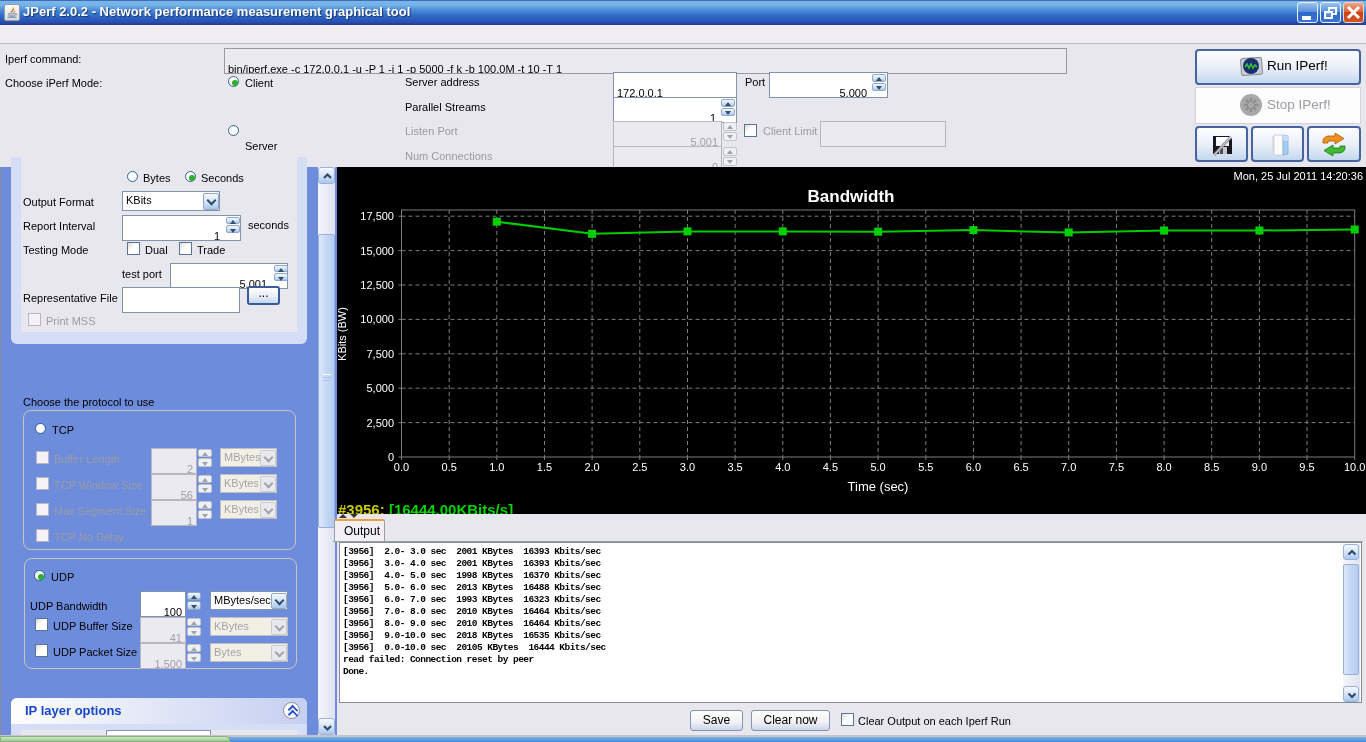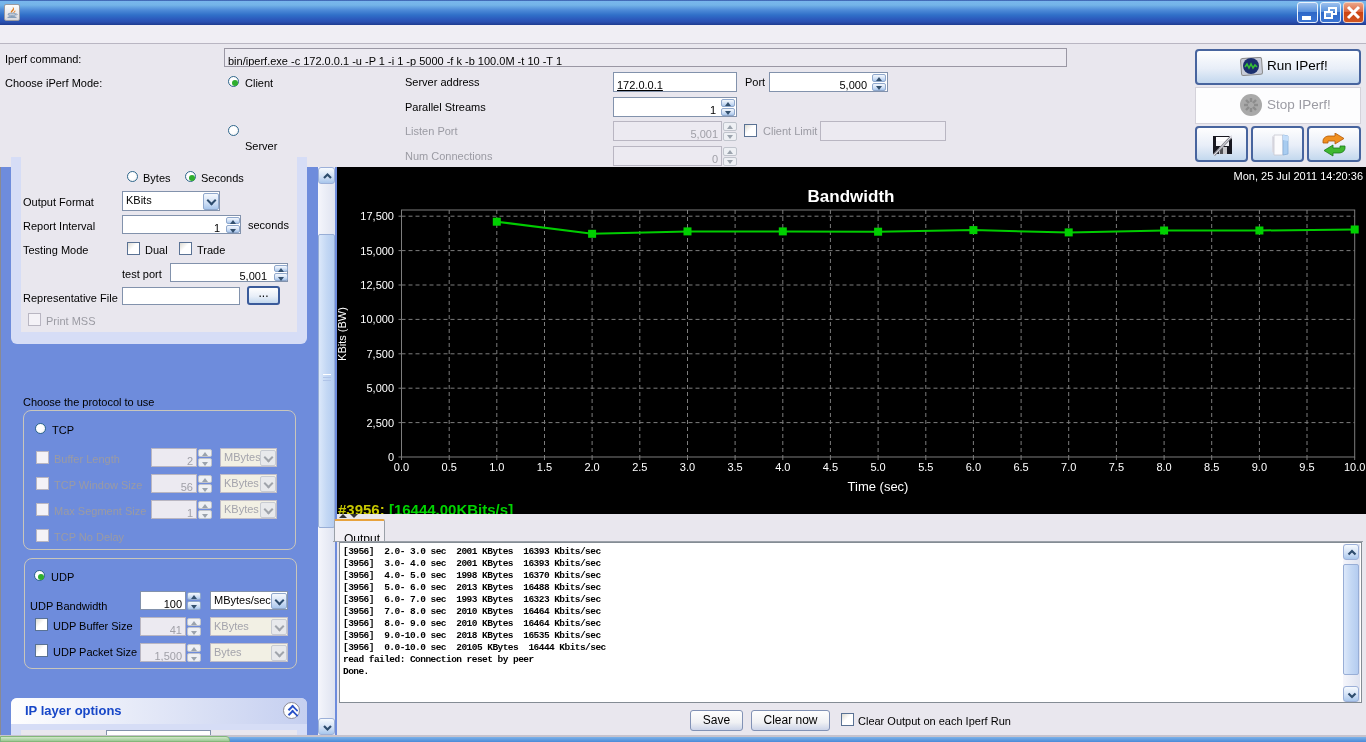--- a/index.html
+++ b/index.html
@@ -1,21 +1,21 @@
 <!DOCTYPE html>
 <html><head>
 <meta charset="utf-8">
 <style>
 * { margin:0; padding:0; box-sizing:border-box; }
 html,body { width:1366px; height:742px; overflow:hidden; }
 body { position:relative; font-family:"Liberation Sans",sans-serif; background:#e9e7ee; }
 .abs { position:absolute; }
 .lbl { position:absolute; font-size:11px; color:#000; white-space:nowrap; line-height:14px; }
 .glbl { color:#9b9ba3; }
-.fld { position:absolute; background:#fff; border:1px solid #8292ac; font-size:11px; color:#000; line-height:17px; padding:4px 3px; white-space:nowrap; overflow:hidden; }
+.fld { position:absolute; background:#fff; border:1px solid #8292ac; font-size:11px; color:#000; line-height:17px; padding:12px 3px; white-space:nowrap; overflow:hidden; }
 .dfld { background:#eceaf1; border:1px solid #b9b6c2; color:#a0a0a8; }
 .rt { text-align:right; }
 
 .radio { position:absolute; width:11px; height:11px; border-radius:50%; border:1px solid #30688c; background:radial-gradient(circle at 35% 35%, #fff 45%, #e8ebee); }
 .radio.sel::after { content:""; position:absolute; left:2.5px; top:2.5px; width:6px; height:6px; border-radius:50%; background:#2eae2e; }
 
 .cb { position:absolute; width:13px; height:13px; border:1px solid #5a7294; background:linear-gradient(135deg,#dcdad2 0%, #fff 45%); }
 .cb.dis { border-color:#b9b6c2; background:#f4f2f7; }
 
 .spin { position:absolute; width:15px; display:flex; flex-direction:column; }
@@ -58,20 +58,21 @@
   <div class="abs" style="left:4px;top:4px;width:16px;height:17px;background:linear-gradient(#fdfdfd,#d8d8dc);border:1px solid #9a9aa0;border-radius:2px;">
     <svg width="14" height="15" viewBox="0 0 14 15" style="position:absolute;left:0;top:0;">
       <path d="M6 8 C5 6 8 5 8 3 C8 2 7 1.5 7 1.5 C9 2.5 9.5 4 8.5 5.5 C7.8 6.6 6.8 7.2 6 8Z" fill="#e07818"></path>
       <path d="M8.2 8 C8.2 7 10 6.5 10 5 C11 6.5 10 7.5 8.2 8Z" fill="#e07818"></path>
       <path d="M3 9.2 C3 8.6 5 8.2 7 8.2 C9 8.2 11 8.6 11 9.2 C11 9.8 9 10.2 7 10.2 C5 10.2 3 9.8 3 9.2Z" fill="none" stroke="#5578a0" stroke-width="0.7"></path>
       <path d="M11.3 8.8 C12.3 8.9 12.6 9.6 11.6 10.1" fill="none" stroke="#5578a0" stroke-width="0.7"></path>
       <path d="M3.5 11 C6 11.6 8.5 11.6 10.5 11" fill="none" stroke="#5578a0" stroke-width="0.7"></path>
       <path d="M2.5 12.4 L11.5 12.4" stroke="#5578a0" stroke-width="0.7"></path>
     </svg>
   </div>
+  <div class="abs" style="left:23px;top:4px;font-size:13px;font-weight:bold;color:#fff;text-shadow:1px 1px 1px #1a3570;">JPerf 2.0.2 - Network performance measurement graphical tool</div>
   <div class="abs winbtn" style="left:1297px;top:2px;width:21px;height:21px;border-radius:3px;border:1px solid #eaf2fc;background:linear-gradient(#9cc1ee,#5a92dd 45%,#2e68c8 50%,#3a74d2);">
       <div class="abs" style="left:4px;top:13px;width:9px;height:4px;background:#fff;"></div>
     </div>
   <div class="abs winbtn" style="left:1320px;top:2px;width:21px;height:21px;border-radius:3px;border:1px solid #eaf2fc;background:linear-gradient(#9cc1ee,#5a92dd 45%,#2e68c8 50%,#3a74d2);">
     <div class="abs" style="left:7px;top:4px;width:9px;height:8px;border:2px solid #fff;"></div>
     <div class="abs" style="left:3px;top:8px;width:9px;height:8px;border:2px solid #fff;background:linear-gradient(#7aa8e4,#4a80d4);"></div>
   </div>
   <div class="abs winbtn" style="left:1343px;top:2px;width:21px;height:21px;border-radius:3px;border:1px solid #f4d4c4;background:linear-gradient(#ecA588,#dd6840 45%,#cc4413 50%,#d05520);">
     <svg width="19" height="19" style="position:absolute;left:0;top:0;">
         <path d="M4 4 L15 15 M15 4 L4 15" stroke="#fff" stroke-width="3"></path>
@@ -422,21 +423,21 @@
 </svg>
 <div class="abs" style="left:1px;top:334px;font-size:15px;font-weight:bold;"><span style="color:#c8c800;">#3956:</span> <span style="color:#00d400;">[16444.00KBits/s]</span></div>
 </div>
 
 <div class="abs" id="outpanel" style="left:337px;top:514px;width:1029px;height:223px;background:#e9e7ee;">
   <svg class="abs" style="left:2px;top:0px;" width="26" height="5">
       <path d="M4 0 L8 4 L0 4 Z" fill="#333"></path>
       <path d="M11 0 L19 0 L15 4 Z" fill="#333"></path>
     </svg>
   <div class="abs" style="left:-3px;top:5px;width:51px;height:23px;background:#f2f0f5;border:1px solid #9aa0a8;border-bottom:none;border-radius:2px 2px 0 0;border-top:2px solid #e8a33d;">
-    <div class="abs" style="left:9px;top:11px;font-size:12px;">Output</div>
+    <div class="abs" style="left:9px;top:3px;font-size:12px;">Output</div>
   </div>
   <div class="abs" style="left:-4px;top:27px;width:1030px;height:1px;background:#9aa0a8;"></div>
   <div class="abs" style="left:2px;top:28px;width:1023px;height:161px;background:#fff;border:1px solid #848c94;">
     <div class="mono abs" style="left:3px;top:3px;font-size:9.5px;font-weight:bold;line-height:12.05px;letter-spacing:-0.55px;color:#000;white-space:pre;">[3956]  2.0- 3.0 sec  2001 KBytes  16393 Kbits/sec
 [3956]  3.0- 4.0 sec  2001 KBytes  16393 Kbits/sec
 [3956]  4.0- 5.0 sec  1998 KBytes  16370 Kbits/sec
 [3956]  5.0- 6.0 sec  2013 KBytes  16488 Kbits/sec
 [3956]  6.0- 7.0 sec  1993 KBytes  16323 Kbits/sec
 [3956]  7.0- 8.0 sec  2010 KBytes  16464 Kbits/sec
 [3956]  8.0- 9.0 sec  2010 KBytes  16464 Kbits/sec

